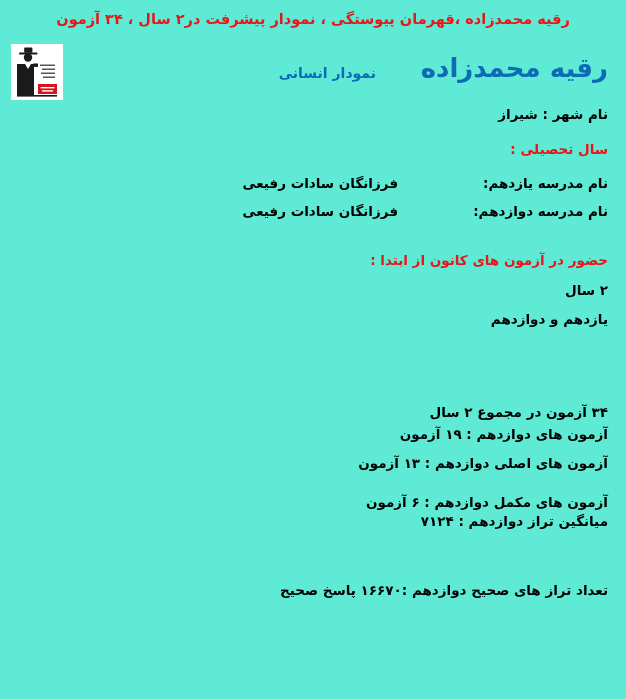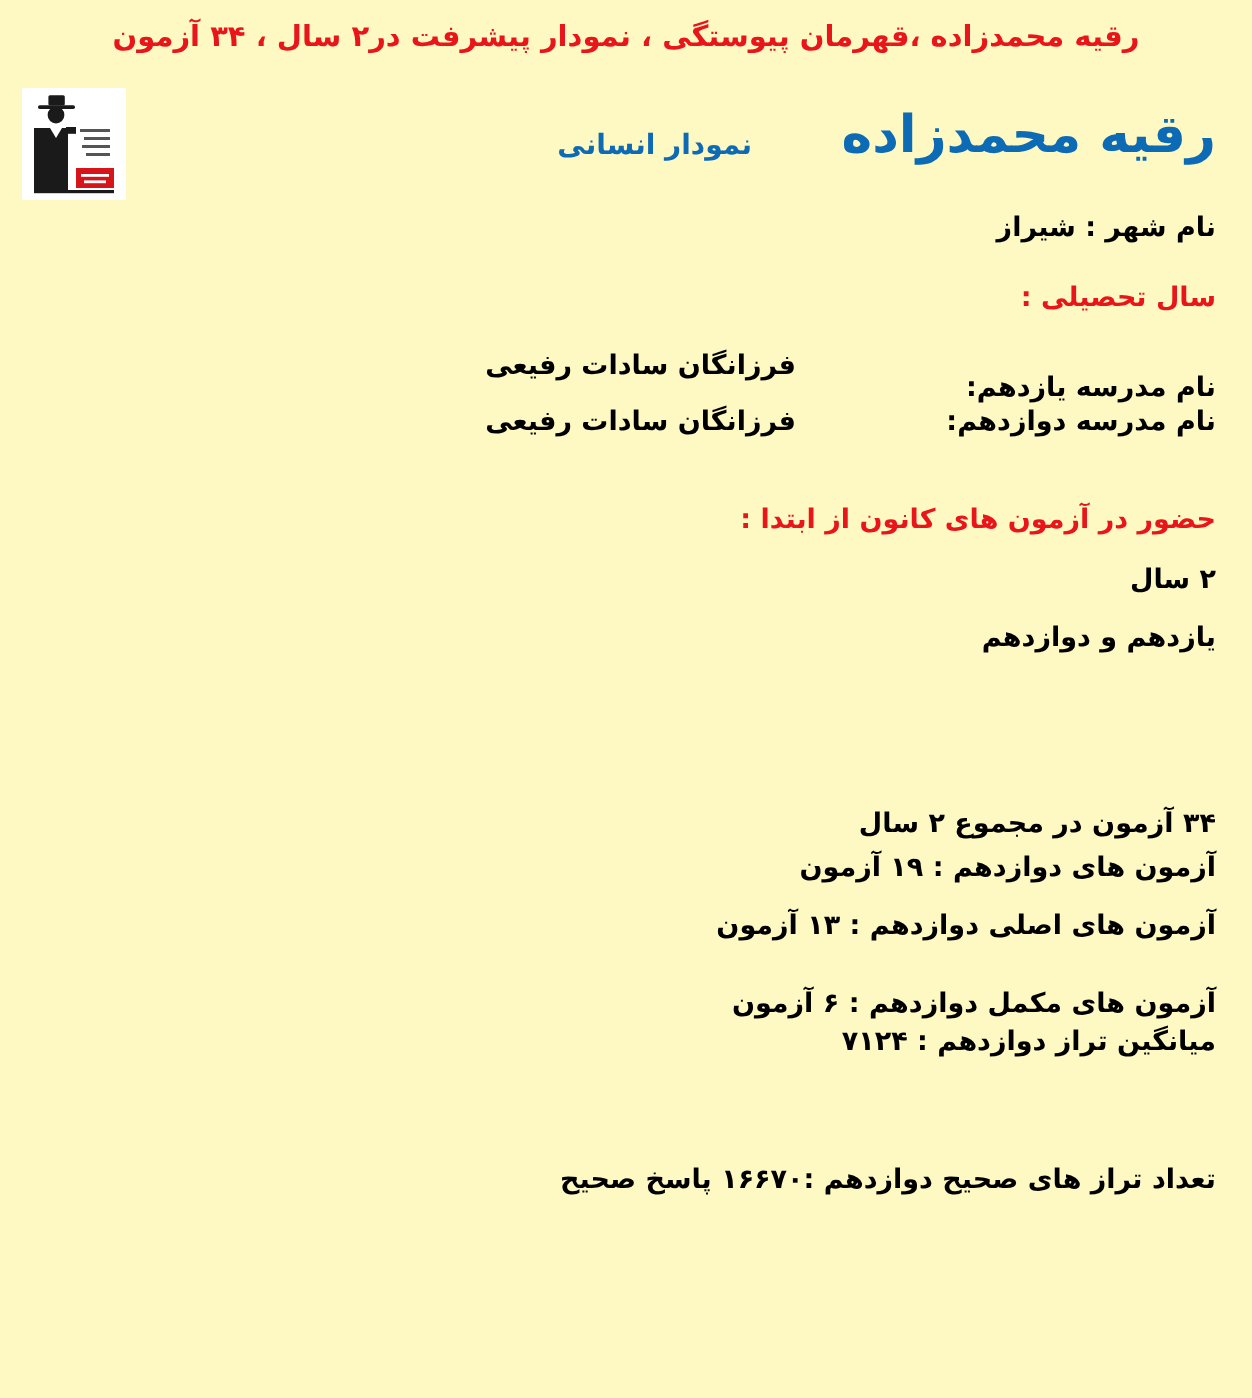--- a/index.html
+++ b/index.html
@@ -10,21 +10,21 @@
     height: 699px;
     background: #ffffff;
     font-family: "DejaVu Sans", "Liberation Sans", sans-serif;
     direction: rtl;
   }
 
   .page {
     position: relative;
     width: 626px;
     height: 699px;
-    background: #fef9c3;
+    background: #5eead4;
     overflow: hidden;
   }
 
   
   .doc-title {
     position: absolute;
     top: 11px;
     left: 0;
     right: 0;
     text-align: center;
@@ -137,21 +137,21 @@
 
   <div class="name-row">
     <div class="student-name">رقیه محمدزاده</div>
     <div class="student-grade">نمودار انسانی</div>
   </div>
 
   <div class="info-line red" style="top:139px;">سال تحصیلی :</div>
 
   <div class="info-line black" style="top:104px;">نام شهر : شیراز</div>
 
-  <div class="info-line black" style="top:184px;">نام مدرسه یازدهم:</div>
+  <div class="info-line black" style="top:173px;">نام مدرسه یازدهم:</div>
   <div class="side-value" style="top:173px;">فرزانگان سادات رفیعی</div>
 
   <div class="info-line black" style="top:201px;">نام مدرسه دوازدهم:</div>
   <div class="side-value" style="top:201px;">فرزانگان سادات رفیعی</div>
 
   <div class="info-line red" style="top:250px;">حضور در آزمون های کانون از ابتدا :</div>
   <div class="info-line black" style="top:280px;">۲ سال</div>
   <div class="info-line black" style="top:309px;">یازدهم و دوازدهم</div>
   <div class="info-line black" style="top:358px;margin-top:44px;">۳۴ آزمون در مجموع ۲ سال</div>
 

